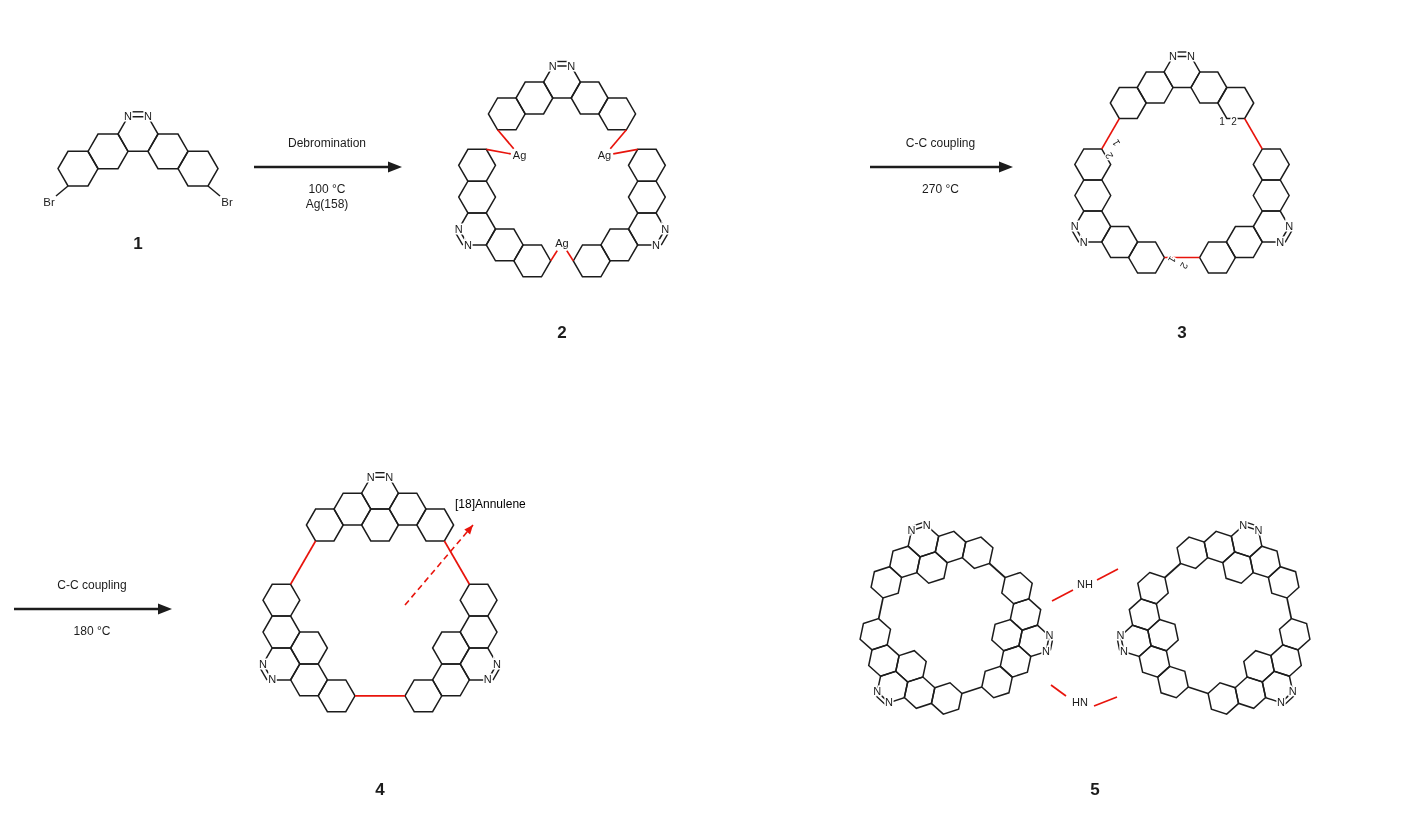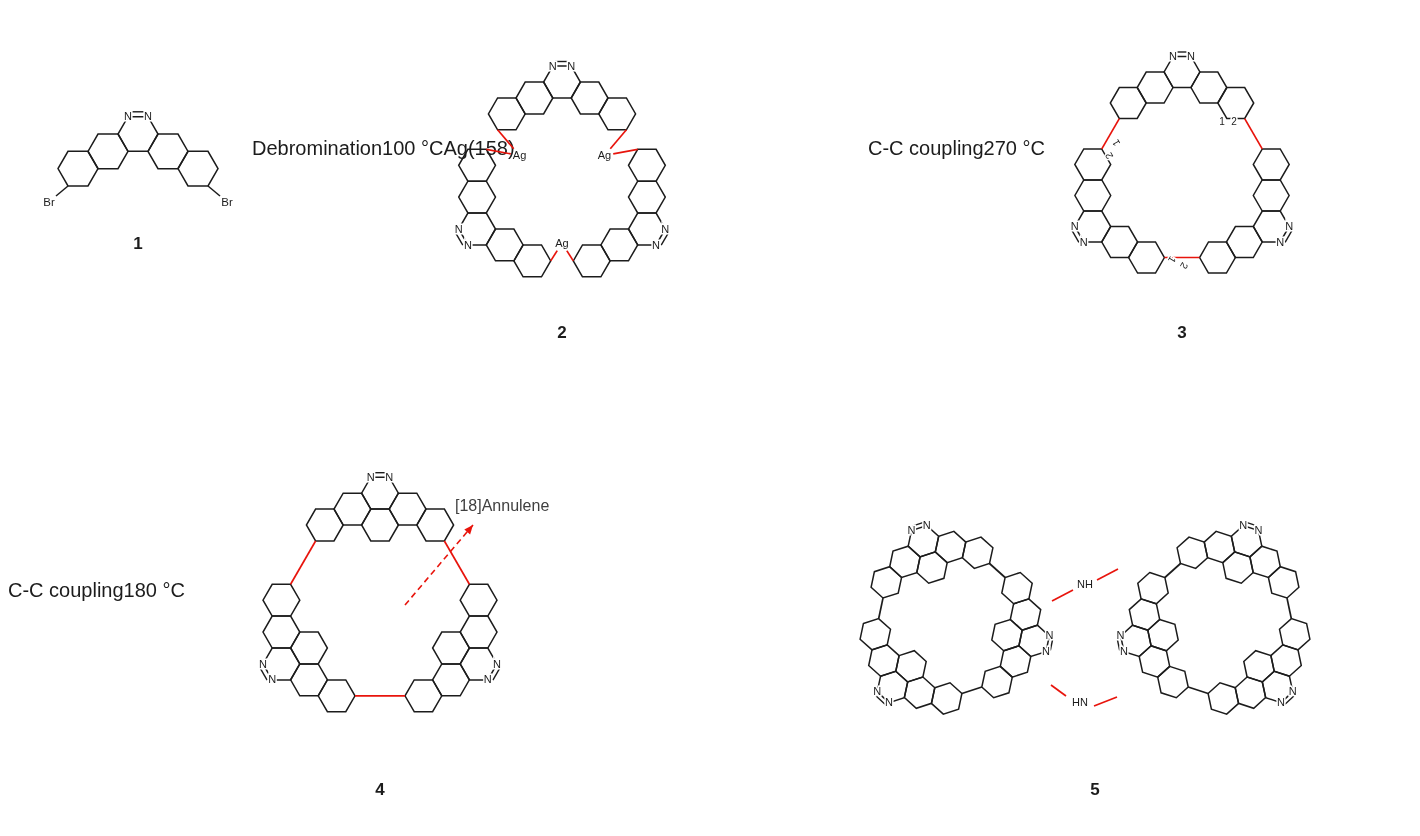--- a/index.html
+++ b/index.html
@@ -8,28 +8,28 @@
     width:1420px; height:836px; position:relative; overflow:hidden;
     font-family:"Liberation Sans", sans-serif; color:#1c1c1c;
   }
   #scheme { position:absolute; inset:0; }
   figure.cmpd {
     position:absolute; display:flex; flex-direction:column; align-items:center;
   }
   figure.cmpd svg { display:block; }
   .cnum { margin-top:auto; font-weight:bold; font-size:17px; color:#1c1c1c; }
   .step {
-    position:absolute; display:flex; flex-direction:row; 
-    font-size:20px; text-align:center; line-height:1.25;
+    position:absolute; display:flex; flex-direction:column; align-items:center;
+    font-size:12px; text-align:center; line-height:1.25;
   }
   .step .arr { margin:9px 0 8px; }
   .arr line { stroke:#1c1c1c; stroke-width:2.4; }
   .arr polygon { fill:#1c1c1c; }
   .slabel { white-space:nowrap; }
-  .annulene { position:absolute; color:#404040; font-size:16px; white-space:nowrap;text-align:center; }
+  .annulene { position:absolute; color:#000000; font-size:12px; white-space:nowrap;text-align:center; }
 </style>
 </head>
 <body>
 
 <div id="scheme">
 
   <figure class="cmpd" style="left:28px; top:72px; width:220px; height:182px">
     <svg id="mol1" width="220" height="155" viewBox="0 0 220 155">
         <polygon points="130.0,62.0 120.0,79.3 100.0,79.3 90.0,62.0 100.0,44.7 120.0,44.7" fill="none" stroke="#1c1c1c" stroke-width="1.5"></polygon>
         <polygon points="100.0,79.4 90.0,96.7 70.0,96.7 60.0,79.4 70.0,62.1 90.0,62.1" fill="none" stroke="#1c1c1c" stroke-width="1.5"></polygon>

